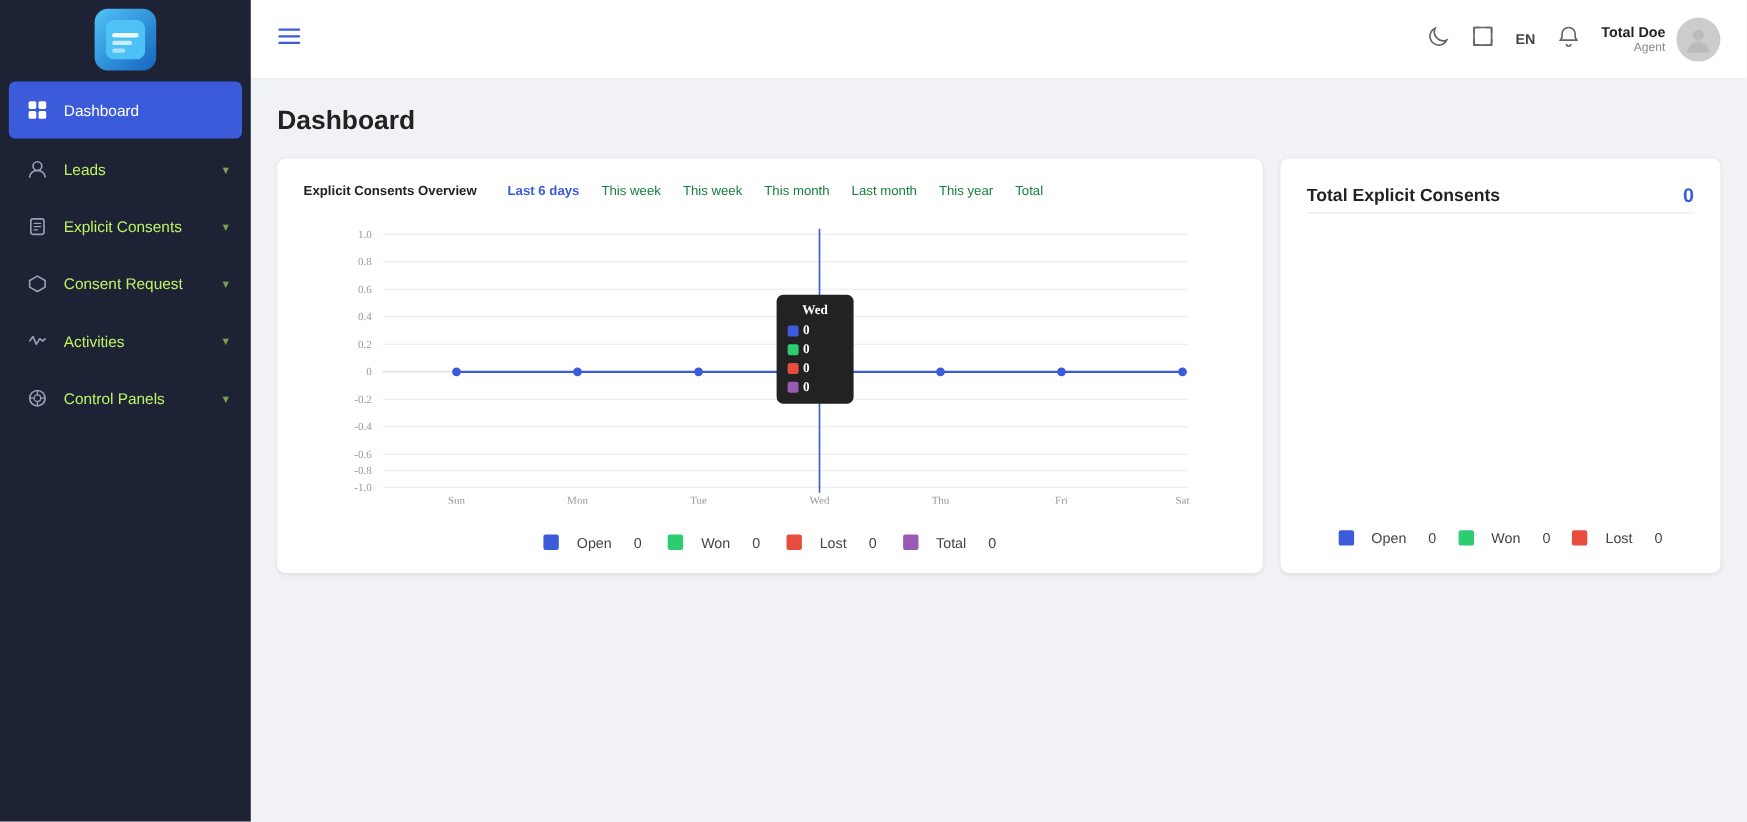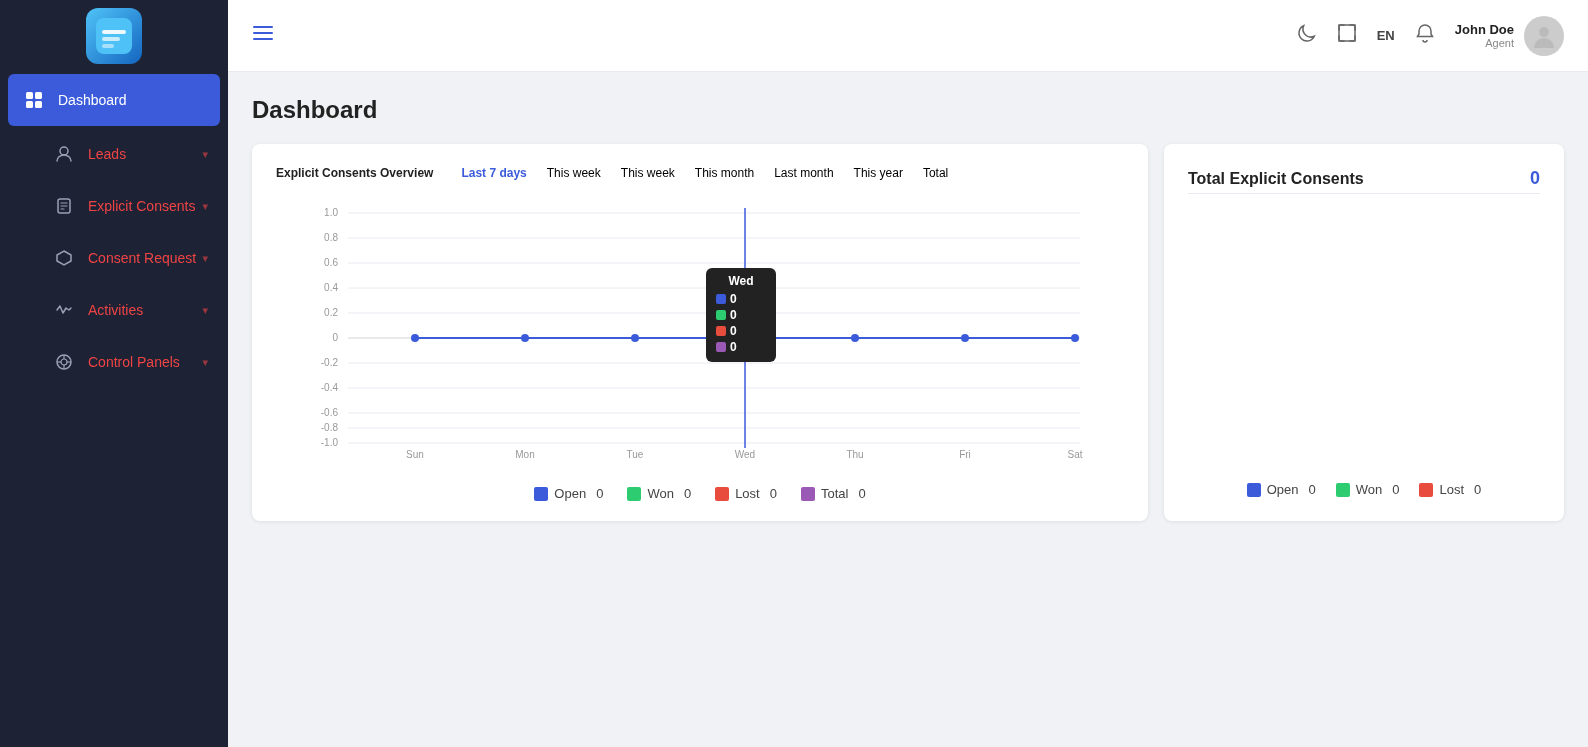--- a/index.html
+++ b/index.html
@@ -30,25 +30,24 @@
       display: flex;
       align-items: center;
       justify-content: center;
       font-size: 22px;
     }
     .sidebar-item {
       display: flex;
       align-items: center;
       padding: 12px 20px;
       cursor: pointer;
-      color: #ef4444;
+      color: #bef264;
       font-size: 14px;
       font-weight: 500;
       user-select: none;
-      margin-left: 30px;
     }
     .sidebar-item.active {
       background: #3b5bdb;
       color: #fff;
       border-radius: 6px;
       margin: 2px 8px;
       padding: 12px 12px;
     }
     .sidebar-item .s-icon {
       width: 28px;
@@ -172,46 +171,47 @@
       margin-right: 8px;
     }
     .time-filters {
       display: flex;
       gap: 12px;
       align-items: center;
       flex-wrap: wrap;
     }
     .time-filter-btn {
       font-size: 12px;
-      color: #000000;
+      color: #15803d;
       cursor: pointer;
       padding: 2px 4px;
       border-radius: 4px;
     }
     .time-filter-btn.active { color: #3b5bdb; font-weight: 600; }
 
     
     #chart-area {
       position: relative;
       height: 280px;
+      font-family: Liberation Serif, serif;
     }
     #chart-svg {
       width: 100%;
       height: 260px;
     }
     #chart-legend {
       display: flex;
       gap: 24px;
       justify-content: center;
       margin-top: 8px;
     }
     .legend-item {
       display: flex;
-      align-items: flex-end;
-      gap: 6px;
+      align-items: flex-start;
+      gap: 16px;
       font-size: 13px;
       color: #444;
     }
     .legend-dot {
       width: 14px;
       height: 14px;
       border-radius: 2px;
       flex-shrink: 0;
     }
 
@@ -384,21 +384,21 @@
       </div>
       <div class="lang-btn">EN</div>
       <div class="header-icon">
         <svg width="20" height="20" viewBox="0 0 20 20" fill="none">
             <path d="M10 2a6 6 0 016 6v3l1.5 2.5H2.5L4 11V8a6 6 0 016-6z" stroke="#666" stroke-width="1.5" fill="none"></path>
             <path d="M8 17a2 2 0 004 0" stroke="#666" stroke-width="1.5" fill="none"></path>
           </svg>
       </div>
       <div class="user-info">
         <div class="user-text">
-          <div class="user-name">John Doe</div>
+          <div class="user-name">Total Doe</div>
           <div class="user-role">Agent</div>
         </div>
         <div class="avatar">
           <svg width="28" height="28" viewBox="0 0 28 28" fill="none">
               <circle cx="14" cy="10" r="5" fill="#bbb"></circle>
               <path d="M4 26c0-5.523 4.477-10 10-10s10 4.477 10 10" fill="#bbb"></path>
             </svg>
         </div>
       </div>
     </div>
@@ -406,21 +406,21 @@
 
   <div id="page-body">
     <div id="page-title">Dashboard</div>
 
     <div id="dashboard-grid">
 
       <div class="card" id="chart-card">
         <div id="chart-header">
           <span id="chart-title">Explicit Consents Overview</span>
           <div class="time-filters">
-            <span class="time-filter-btn active">Last 7 days</span>
+            <span class="time-filter-btn active">Last 6 days</span>
             <span class="time-filter-btn">This week</span>
             <span class="time-filter-btn">This week</span>
             <span class="time-filter-btn">This month</span>
             <span class="time-filter-btn">Last month</span>
             <span class="time-filter-btn">This year</span>
             <span class="time-filter-btn">Total</span>
           </div>
         </div>
 
         <div id="chart-area">

